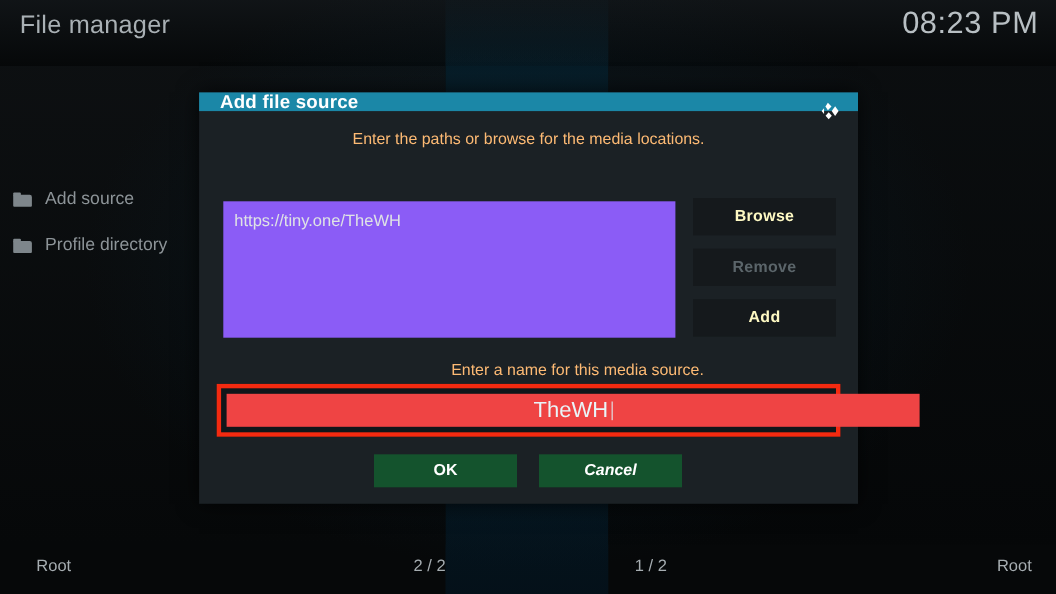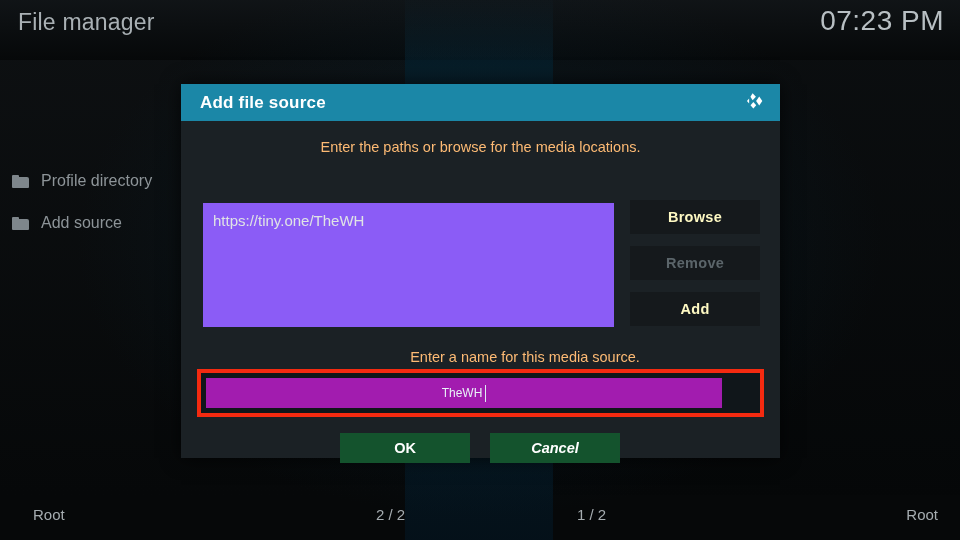--- a/index.html
+++ b/index.html
@@ -87,21 +87,21 @@
 
   
   #dialog {
     position:absolute; left:181px; top:84px;
     width:599px; height:374px;
     background:#1b2125;
     box-shadow:0 0 18px rgba(0,0,0,.75);
   }
   #dialog-header {
     position:relative;
-    height:37px; background:#1b87a7;
+    height:17px; background:#1b87a7;
     display:flex; align-items:center;
   }
   #dialog-title {
     margin-left:19px; font-size:17px; color:#ffffff; font-weight:bold;
     letter-spacing:.2px;
   }
   #kodi-logo {
     position:absolute; right:14px; top:6px; width:22px; height:22px;
   }
 
@@ -136,24 +136,24 @@
 
   
   #name-highlight {
     position:absolute; left:16px; top:248px;
     width:567px; height:48px;
     border:4px solid #f42a10;
     background:#10161a;
   }
   #name-field {
     position:absolute; left:25px; top:257px;
-    width:516px; height:30px;
-    background:#a21caf;
+    width:630px; height:30px;
+    background:#ef4444;
     display:flex; align-items:center; justify-content:center;
-    color:#e9f4f8; font-size:12px;
+    color:#e9f4f8; font-size:20px;
   }
   .caret {
     display:inline-block; width:1px; height:17px;
     background:#dfeef3; margin-left:3px; vertical-align:-3px;
   }
 
   #ok-cancel { position:absolute; left:0; top:312px; width:599px; }
   .dlg-btn {
     position:absolute; width:130px; height:30px;
     background:#14532d;
@@ -168,30 +168,30 @@
 
 <div id="screen">
 
   <div class="bg-band"></div>
   <div class="bg-topstrip"></div>
   <div class="bg-leftpanel"></div>
   <div class="bg-rightpanel"></div>
   <div class="bg-band-fade"></div>
 
   <div id="app-title">File manager</div>
-  <div id="clock">07:23 PM</div>
+  <div id="clock">08:23 PM</div>
 
   <div id="sidebar">
     <div class="side-item">
       <span class="folder-icon"></span>
-      <span>Profile directory</span>
+      <span>Add source</span>
     </div>
     <div class="side-item">
       <span class="folder-icon"></span>
-      <span>Add source</span>
+      <span>Profile directory</span>
     </div>
   </div>
 
   <div id="dialog">
 
     <div id="dialog-header">
       <span id="dialog-title">Add file source</span>
       <span id="kodi-logo">
         <svg viewBox="0 0 24 24" width="22" height="22">
           <polygon points="11,2 16,7 11,12 16,17 11,22 6,17 6,7" fill="#ffffff" opacity="0"></polygon>

